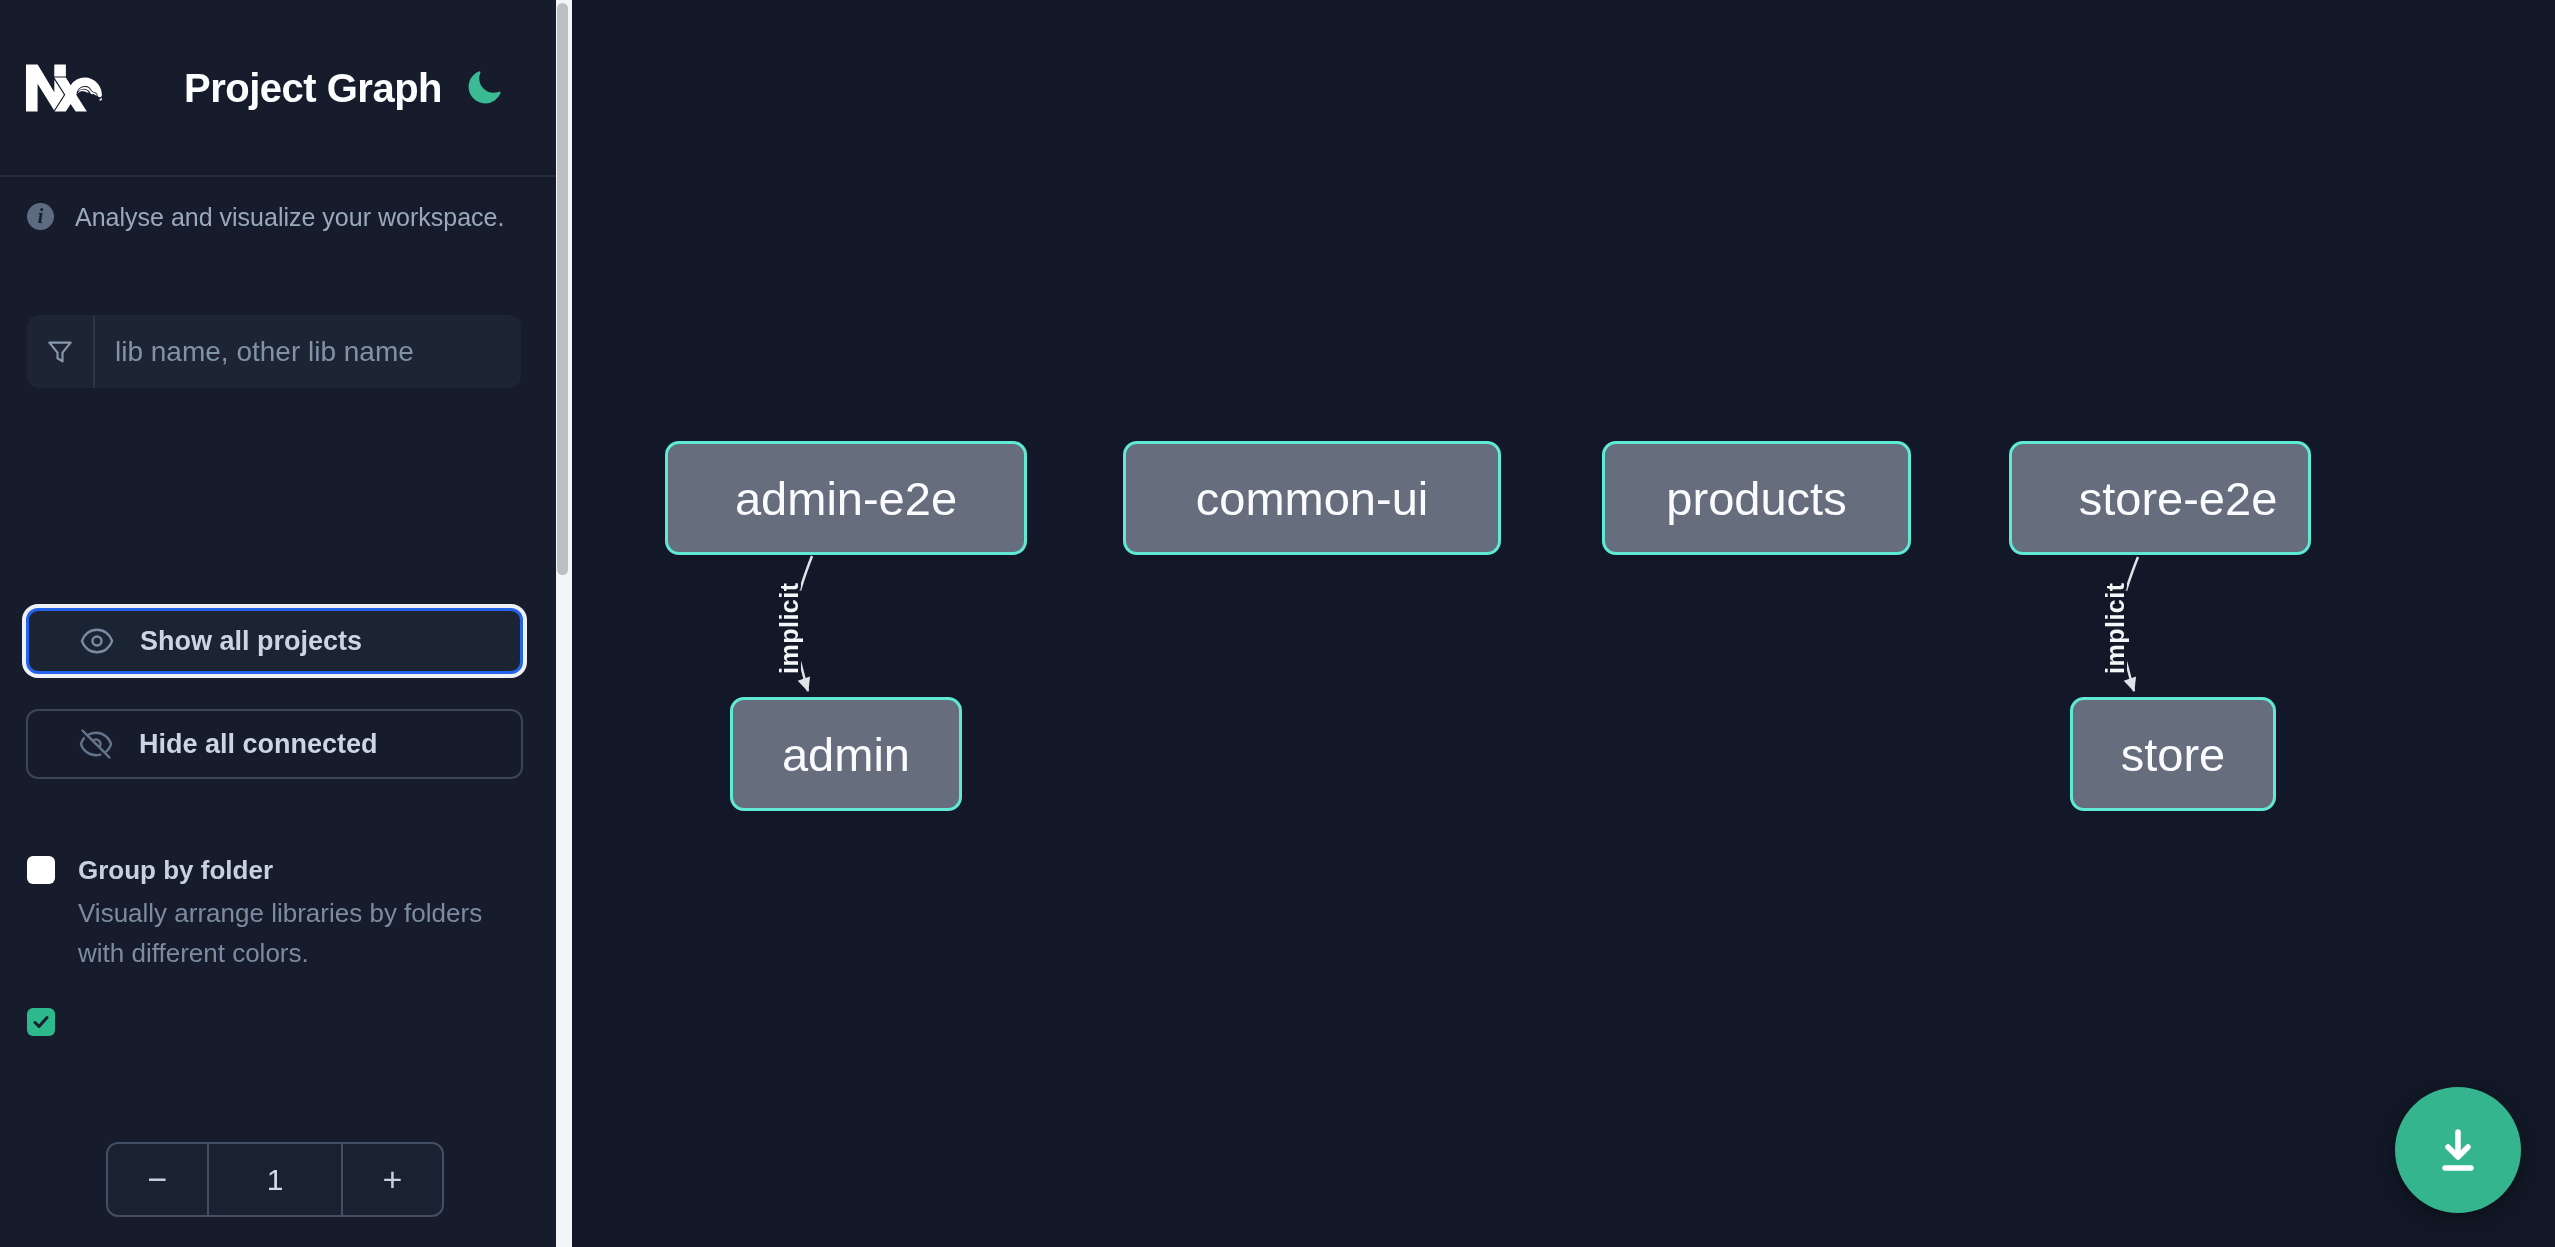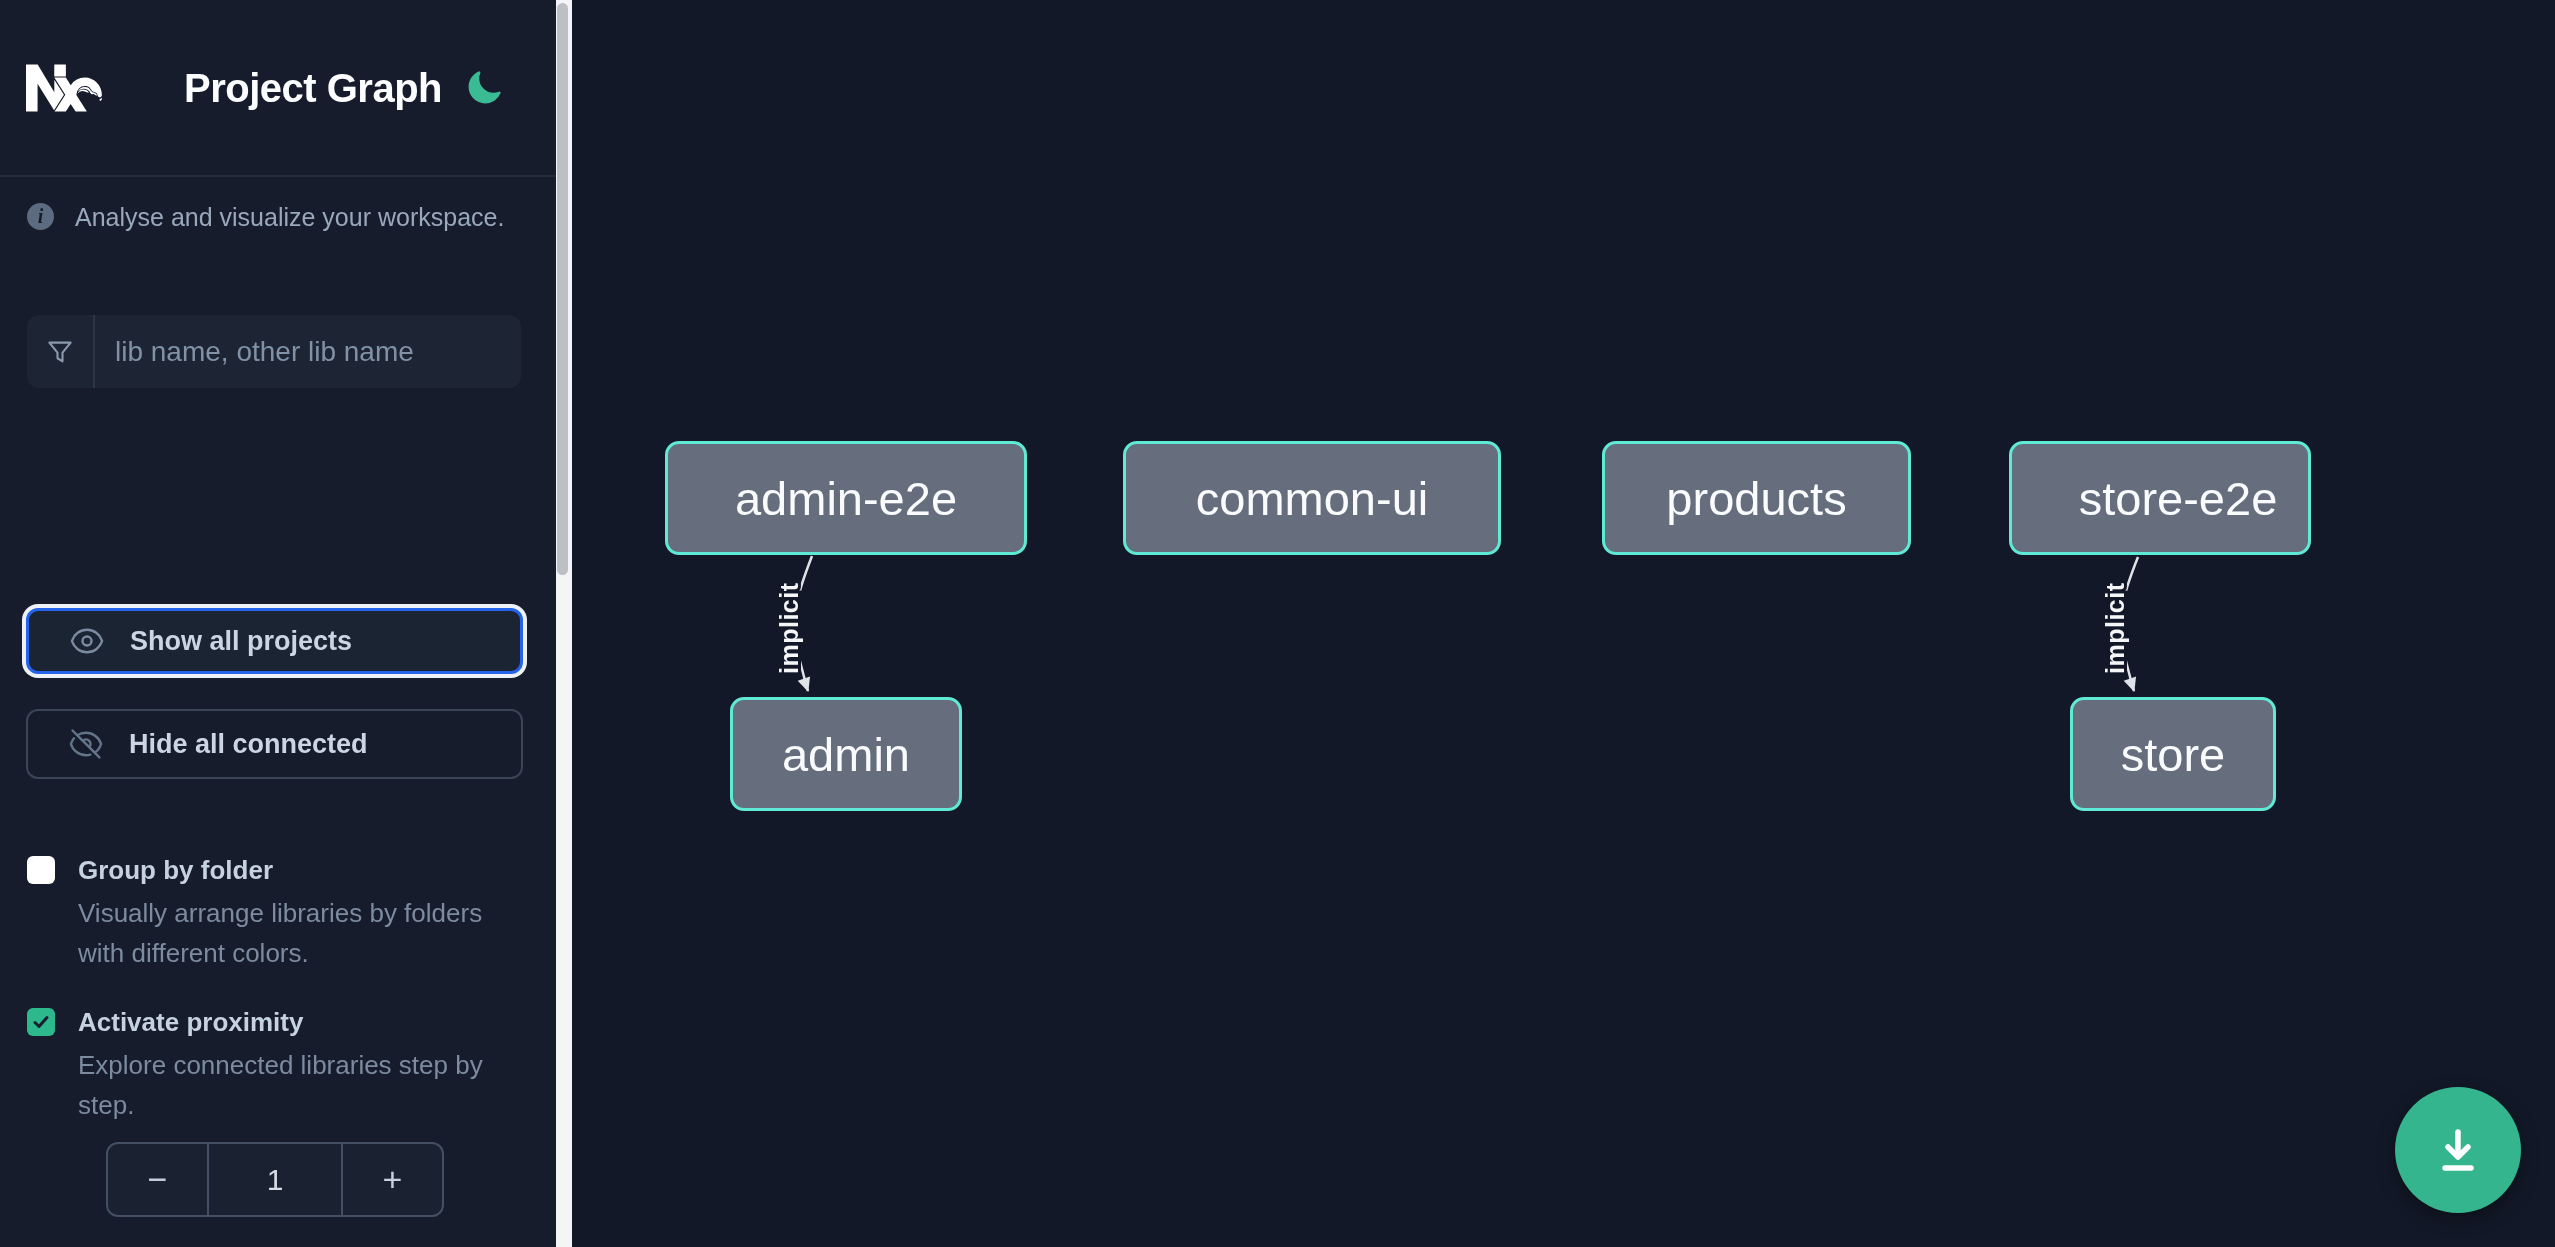--- a/index.html
+++ b/index.html
@@ -35,21 +35,21 @@
   .checkbox{width:28px;height:28px;border-radius:6px;flex:none;margin-top:2px;cursor:pointer;
     display:flex;align-items:center;justify-content:center;}
   .cb-disabled{background:#9aa1ac;}
   .cb-white{background:#ffffff;}
   .cb-green{background:#2eb98c;}
   .cb-green svg{width:20px;height:20px;}
   .opt-label{font-size:26px;font-weight:700;color:#c6d2e0;line-height:32px;cursor:pointer;}
   .opt-desc{font-size:26px;font-weight:400;color:#7c8ba0;line-height:40px;margin-top:7px;width:455px;}
   
   .sb-btn{position:absolute;left:26px;width:497px;display:flex;align-items:center;gap:25px;
-    padding:0 0 0 40px;border-radius:12px;cursor:pointer;
+    padding:0 0 0 50px;border-radius:12px;cursor:pointer;
     font-family:"Liberation Sans",sans-serif;font-size:27px;font-weight:600;color:#ccd6e2;}
   #show-all-btn{top:608px;height:66px;background:#1b2433;border:3px solid #2563eb;
     box-shadow:0 0 0 4px #eef1f5;}
   #hide-all-btn{top:709px;height:70px;background:transparent;border:2px solid #3a4556;}
   .btn-icon{width:36px;height:36px;flex:none;}
   
   #stepper{position:absolute;top:1142px;left:106px;width:338px;height:75px;background:#1a2130;
     border:2px solid #454f63;border-radius:12px;display:flex;overflow:hidden;}
   .step-btn{flex:none;width:99px;background:transparent;border:none;cursor:pointer;
     font-family:"Liberation Sans",sans-serif;font-size:34px;color:#c7d0dc;display:flex;
@@ -128,24 +128,20 @@
         <div class="opt-desc">Visually arrange libraries by folders with different colors.</div>
       </div>
     </div>
 
     <div class="opt-block" style="top:1006px;">
       <div class="checkbox cb-green">
         <svg viewBox="0 0 20 20" fill="none" stroke="#17202f" stroke-width="3" stroke-linecap="round" stroke-linejoin="round">
           <path d="M4 10.5l4 4 8-9"></path>
         </svg>
       </div>
-      <div>
-        <div class="opt-label">Activate proximity</div>
-        <div class="opt-desc">Explore connected libraries step by step.</div>
-      </div>
     </div>
 
     <div id="stepper">
       <button class="step-btn">−</button>
       <div id="step-value">1</div>
       <button class="step-btn">+</button>
     </div>
 
   </div>
 

